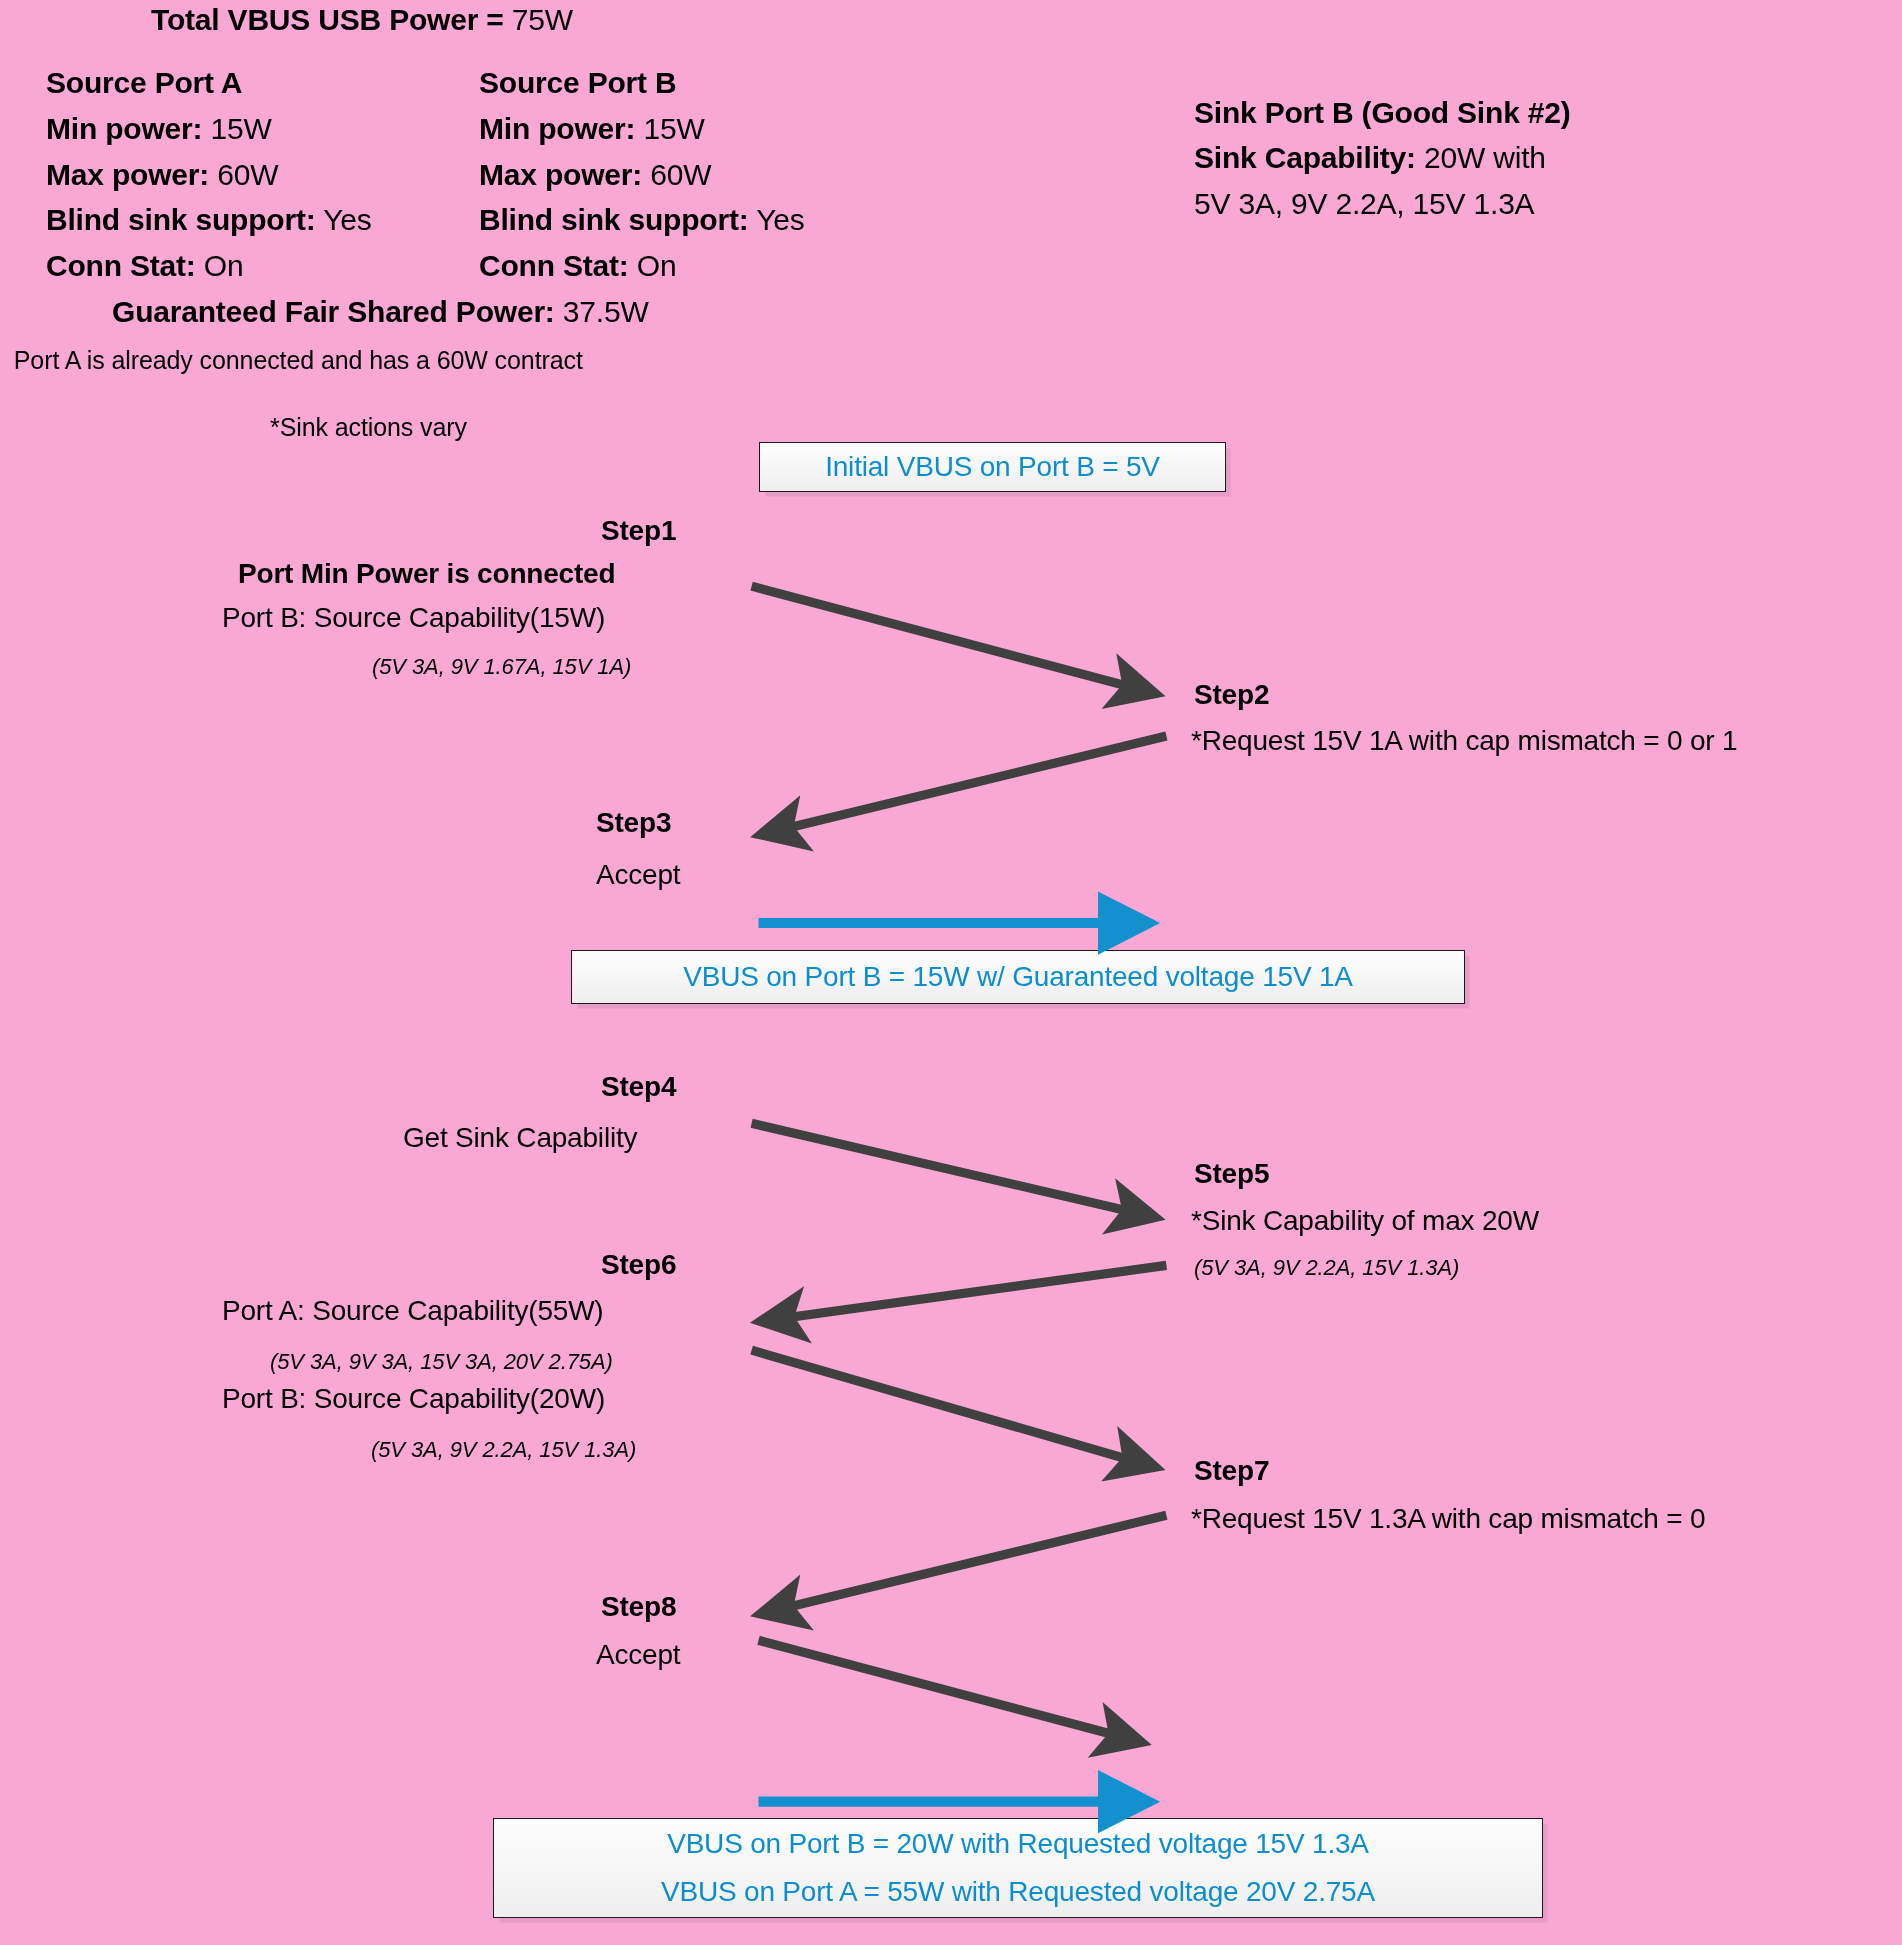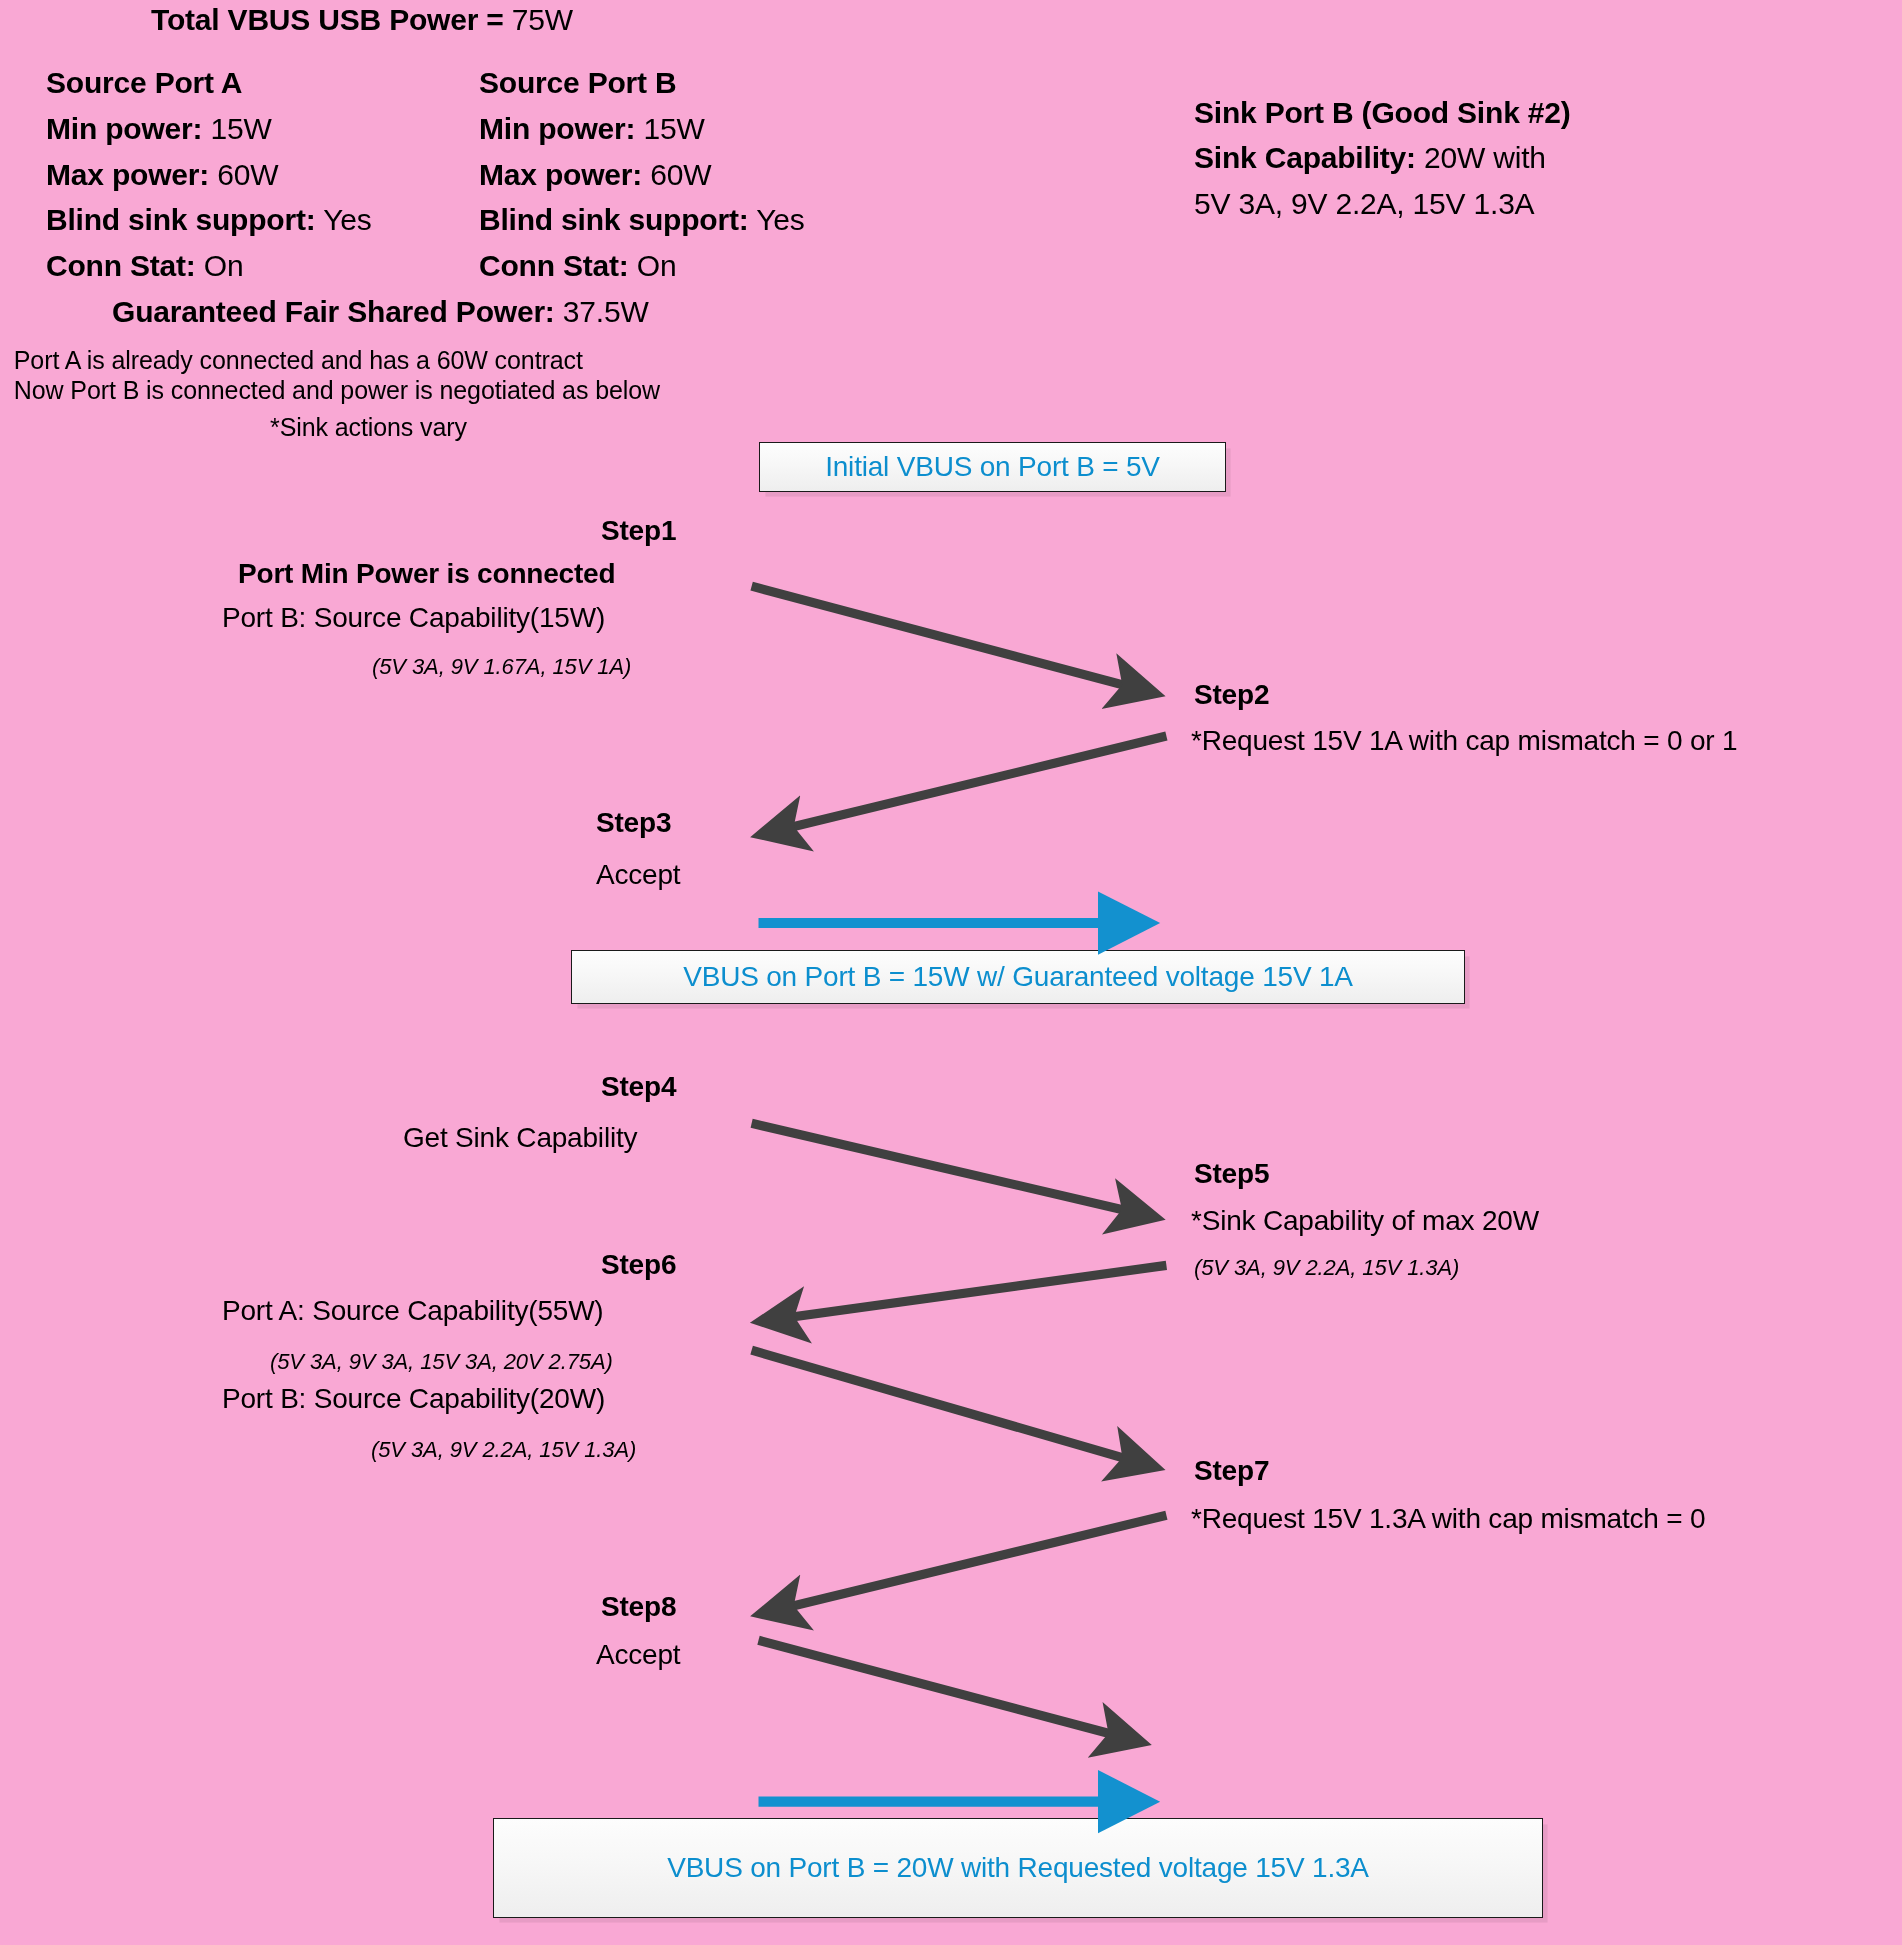--- a/index.html
+++ b/index.html
@@ -72,21 +72,20 @@
   <div class="abs hd-line" style="left:479px;top:205px;"><b>Blind sink support:</b> <span>Yes</span></div>
   <div class="abs hd-line" style="left:479px;top:251px;"><b>Conn Stat:</b> <span>On</span></div>
 
   <div class="abs hd-bold" style="left:1194px;top:98px;">Sink Port B (Good Sink #2)</div>
   <div class="abs hd-line" style="left:1194px;top:143px;"><b>Sink Capability:</b> <span>20W with</span></div>
   <div class="abs hd-reg" style="left:1194px;top:189px;">5V 3A, 9V 2.2A, 15V 1.3A</div>
 
   <div class="abs hd-line" style="left:112px;top:297px;"><b>Guaranteed Fair Shared Power:</b> <span>37.5W</span></div>
 
   <div class="abs note" style="left:13.8px;top:348px;">Port A is already connected and has a 60W contract</div>
-  <div class="abs note" style="left:13.8px;top:378px;">Now Port B is connected and power is negotiated as below</div>
   <div class="abs note" style="left:270px;top:415px;">*Sink actions vary</div>
 
   <div class="callout" style="left:759px;top:442px;width:467px;height:50px;">
     <div class="ctext">Initial VBUS on Port B = 5V</div>
   </div>
 
   <div class="abs step-label" style="left:601px;top:517px;">Step1</div>
   <div class="abs step-text-bold" style="left:238px;top:560px;">Port Min Power is connected</div>
   <div class="abs step-text" style="left:222px;top:604px;">Port B: Source Capability(15W)</div>
   <div class="abs cap-italic" style="left:372px;top:656px;">(5V 3A, 9V 1.67A, 15V 1A)</div>
@@ -115,20 +114,21 @@
   <div class="abs cap-italic" style="left:371px;top:1439px;">(5V 3A, 9V 2.2A, 15V 1.3A)</div>
 
   <div class="abs step-label" style="left:1194px;top:1457px;">Step7</div>
   <div class="abs step-text" style="left:1191px;top:1505px;">*Request 15V 1.3A with cap mismatch = 0</div>
 
   <div class="abs step-label" style="left:601px;top:1593px;">Step8</div>
   <div class="abs step-text" style="left:596px;top:1641px;">Accept</div>
 
   <div class="callout" style="left:493px;top:1818px;width:1050px;height:100px;">
     <div class="ctext">VBUS on Port B = 20W with Requested voltage 15V 1.3A</div>
+    <div class="ctext">VBUS on Port A = 55W with Requested voltage 20V 2.75A</div>
   </div>
 
   <svg class="overlay" viewBox="0 0 4150 4244">
     <defs>
       <marker id="ah-gray" markerWidth="7" markerHeight="7" refX="5.2" refY="3.5" orient="auto" markerUnits="strokeWidth">
         <path d="M0,0.35 L6.4,3.5 L0,6.65 L1.5,3.5 Z" fill="#404040"></path>
       </marker>
       <marker id="ah-blue" markerWidth="6.5" markerHeight="6.5" refX="5.0" refY="3.25" orient="auto" markerUnits="strokeWidth">
         <path d="M0,0.1 L6.2,3.25 L0,6.4 Z" fill="#1391cf"></path>
       </marker>

